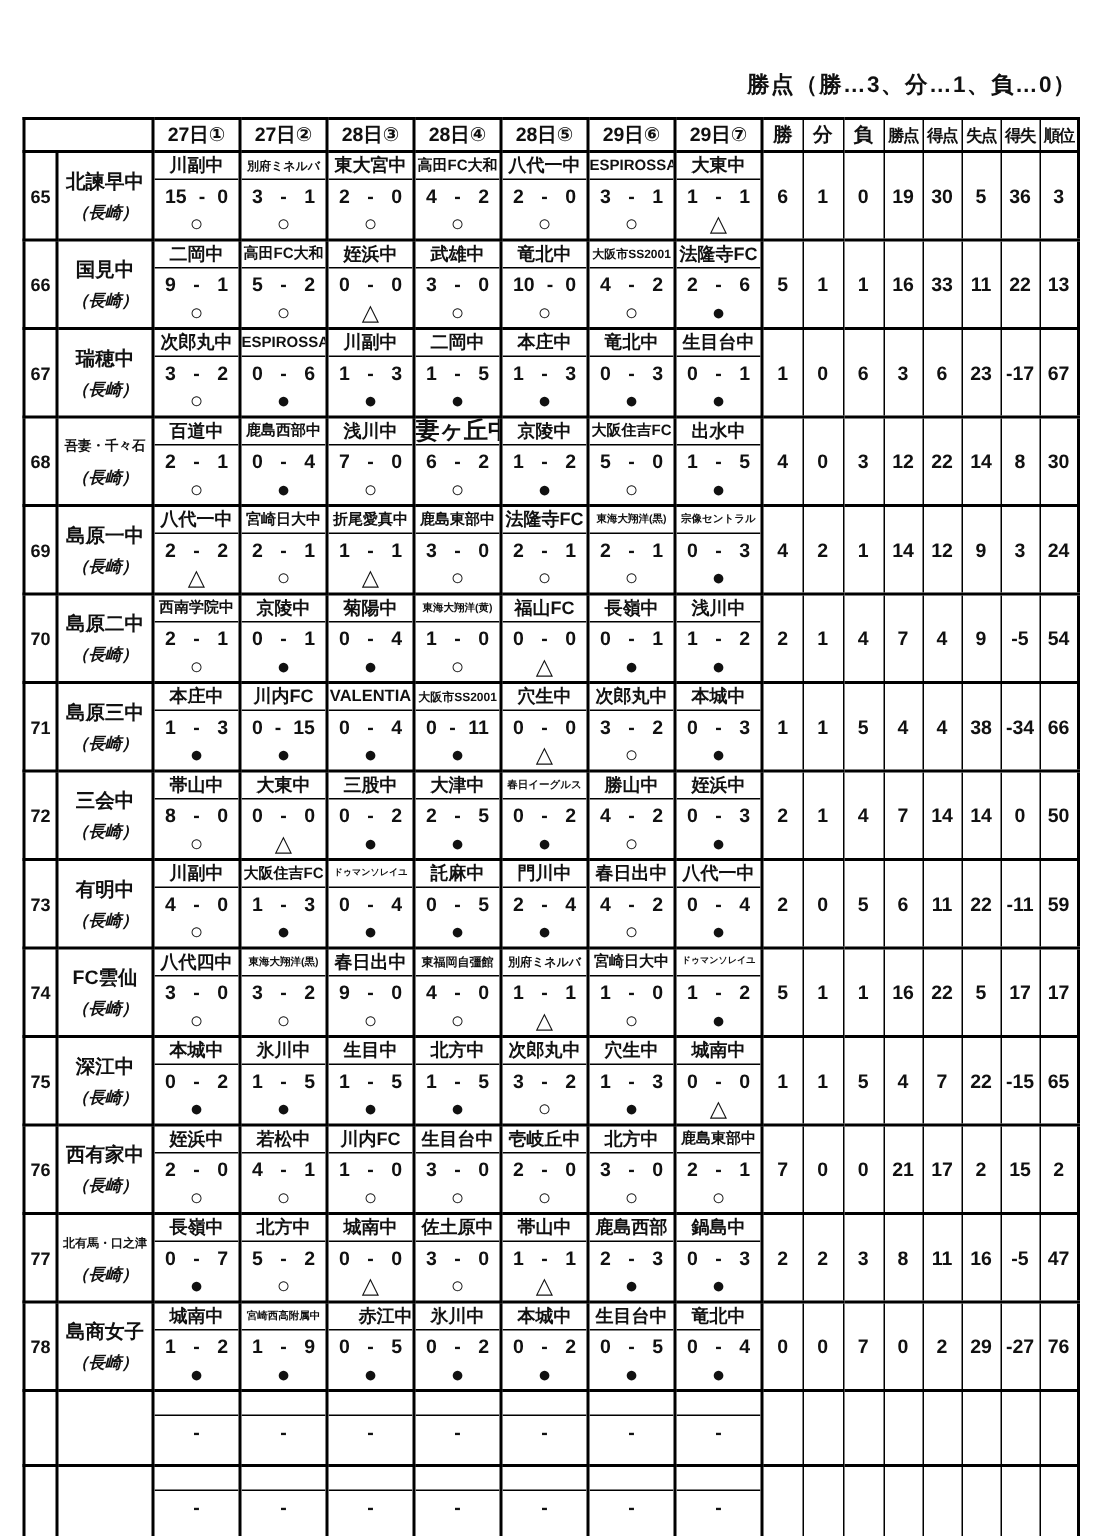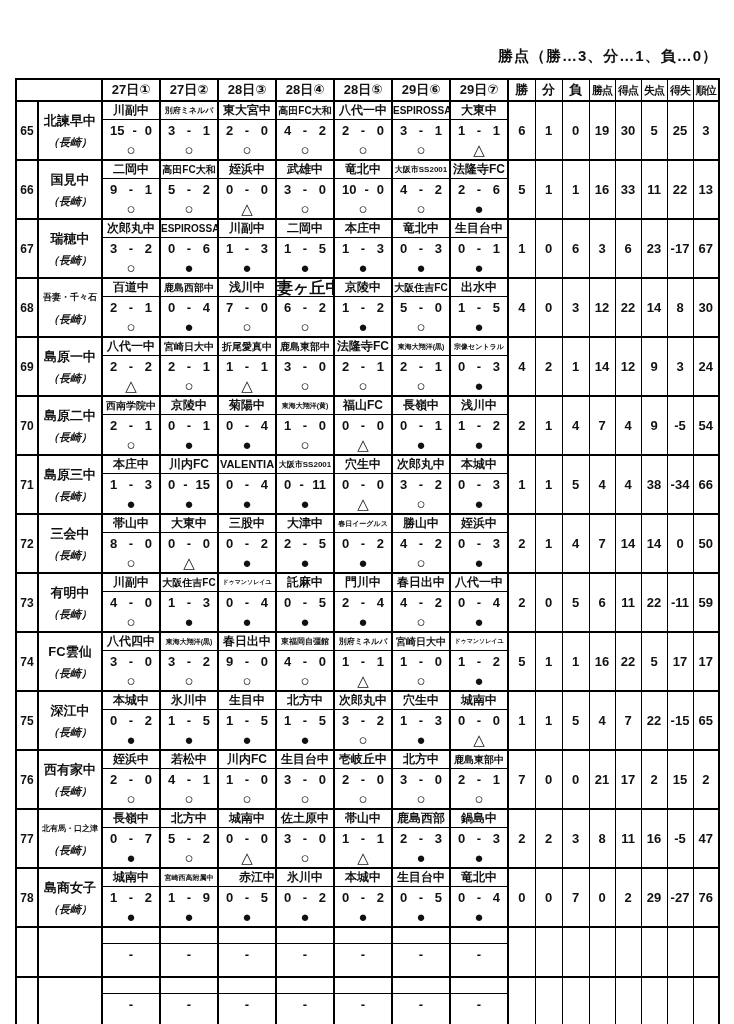--- a/index.html
+++ b/index.html
@@ -162,21 +162,21 @@
             </div>
             <div class="sym">△</div>
           </div>
         </td>
         <td class="stat">6</td>
         <td class="stat">1</td>
         <td class="stat">0</td>
         <td class="stat">19</td>
         <td class="stat">30</td>
         <td class="stat">5</td>
-        <td class="stat">25</td>
+        <td class="stat">36</td>
         <td class="stat">3</td>
       </tr>
       <tr class="body-row team-row">
         <td class="no-cell">66</td>
         <td class="team-cell">
           <div class="team-name" style="font-size: 13px;">国見中</div>
           <div class="team-region">（長崎）</div>
         </td>
         <td class="game-cell">
           <div class="gcell">

